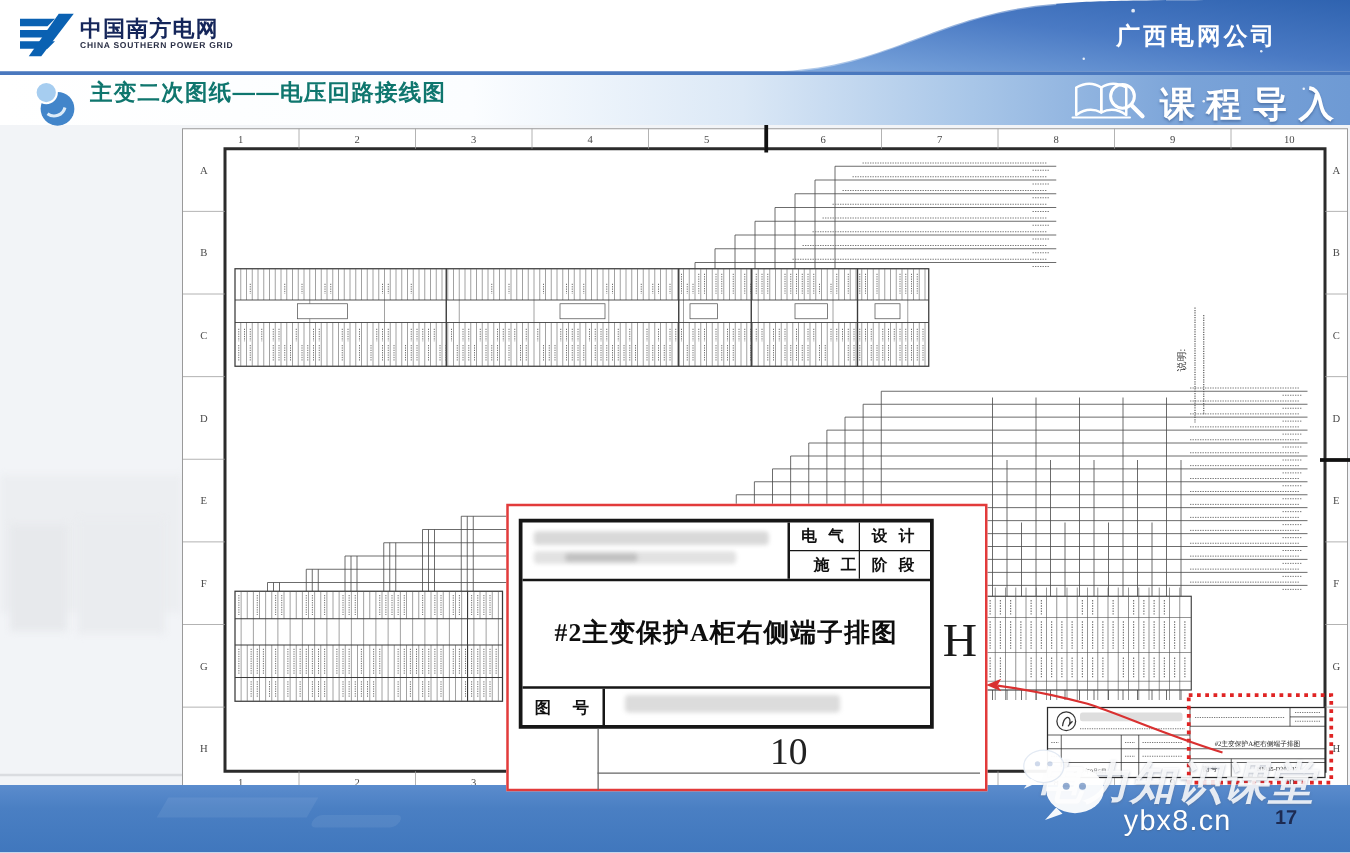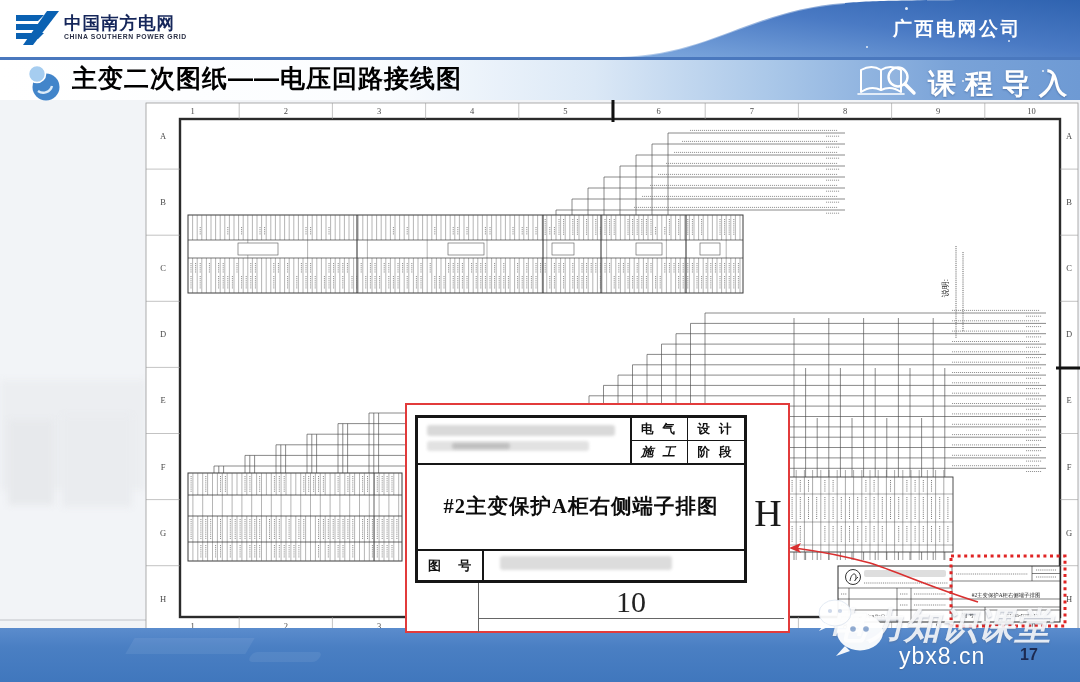--- a/index.html
+++ b/index.html
@@ -11,21 +11,21 @@
   .topbar{left:0;top:0;width:1080px;height:57px;background:#ffffff;z-index:10;}
   .logo-name{left:64px;top:11px;font-size:17.5px;font-weight:bold;color:#15265a;letter-spacing:1px;}
   .logo-sub{left:64px;top:33px;font-size:6.8px;color:#2a2f45;letter-spacing:.6px;font-weight:bold;}
   .region-co{left:893px;top:16px;font-size:19px;font-weight:bold;color:#ffffff;letter-spacing:2.5px;z-index:12;}
   .speck{width:3px;height:3px;border-radius:50%;background:rgba(255,255,255,.85);z-index:12;}
 
   
   .titleband{left:0;top:57px;width:1080px;height:43px;z-index:11;
     border-top:3px solid #4a78be;box-sizing:border-box;
     background:linear-gradient(90deg,#ffffff 0%,#fbfdff 35%,#dbe8f6 55%,#a8c6e8 72%,#7aa3d8 88%,#6e9ad4 100%);}
-  .page-title{left:72px;top:62px;font-size:25px;font-weight:bold;color:#000000;letter-spacing:1px;z-index:12;}
+  .page-title{left:72px;top:62px;font-size:18px;font-weight:bold;color:#0f766e;letter-spacing:1px;z-index:12;}
   .course-label{left:928px;top:65px;font-size:28px;font-weight:bold;color:#ffffff;letter-spacing:9px;
     text-shadow:0 1px 2px rgba(30,60,110,.4);z-index:12;}
 
   
   .ph{background:#eceef1;filter:blur(3px);z-index:1;}
 
   
   #sheet{left:0;top:0;z-index:5;}
   #redlayer{left:0;top:0;z-index:32;}
 
@@ -218,21 +218,21 @@
 
     <div class="cline" style="left:0;top:45px;width:326px;height:2px;"></div>
     <div class="cline" style="left:212px;top:0;width:2px;height:45px;"></div>
     <div class="cline" style="left:269px;top:0;width:1px;height:45px;"></div>
     <div class="cline" style="left:214px;top:22px;width:112px;height:1px;"></div>
     <div class="blurbar" style="left:9px;top:7px;width:188px;height:11px;"></div>
     <div class="blurbar" style="left:9px;top:23px;width:162px;height:10px;background:#e2e2e2;"></div>
     <div class="blurbar" style="left:34px;top:25px;width:58px;height:6px;background:#bfbfbf;"></div>
     <div class="ccell" style="left:214px;top:0;width:55px;height:22px;font-size:12.5px;letter-spacing:3px;">电 气</div>
     <div class="ccell" style="left:270px;top:0;width:56px;height:22px;font-size:12.5px;letter-spacing:3px;">设 计</div>
-    <div class="ccell" style="left:214px;top:23px;width:55px;height:22px;font-size:12.5px;letter-spacing:3px;font-style:italic;">施 工</div>
+    <div class="ccell" style="left:224px;top:23px;width:55px;height:22px;font-size:12.5px;letter-spacing:3px;">施 工</div>
     <div class="ccell" style="left:270px;top:23px;width:56px;height:22px;font-size:12.5px;letter-spacing:3px;">阶 段</div>
 
     <div class="cbig">#2主变保护A柜右侧端子排图</div>
 
     <div class="cline" style="left:0;top:131px;width:326px;height:2px;"></div>
     <div class="cline" style="left:64px;top:133px;width:2px;height:29px;"></div>
     <div class="ccell" style="left:0;top:133px;width:64px;height:29px;font-size:13px;letter-spacing:7px;padding-left:6px;box-sizing:border-box;">图 号</div>
     <div class="blurbar" style="left:82px;top:138px;width:172px;height:14px;background:#dcdcdc;"></div>
   </div>
   <div class="c-h">H</div>

